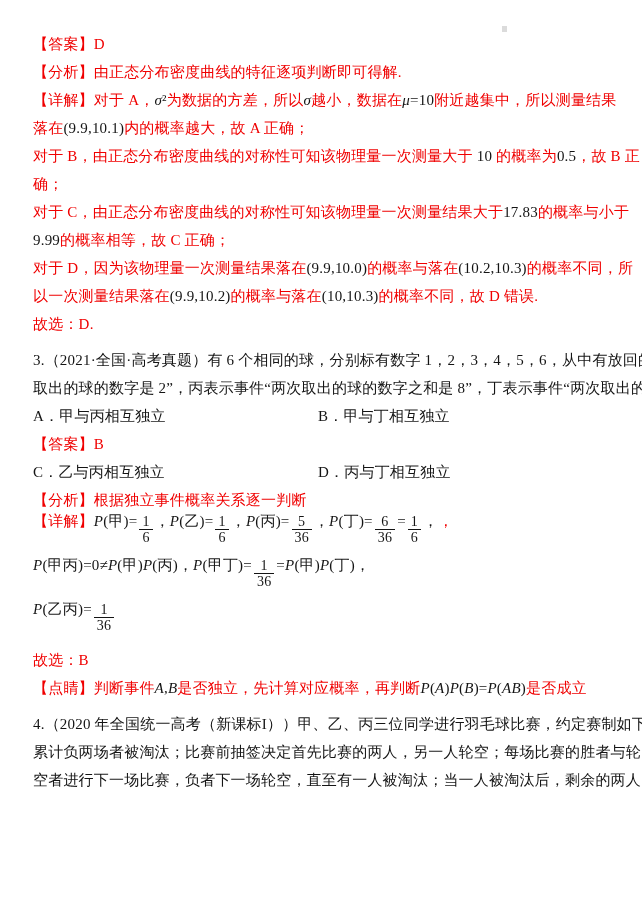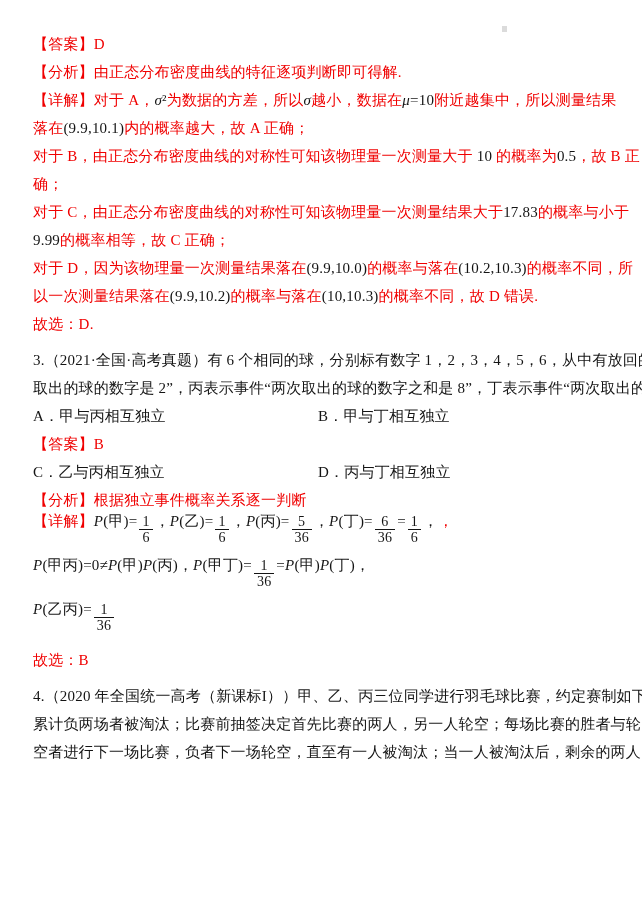--- a/index.html
+++ b/index.html
@@ -85,16 +85,17 @@
       <span class="math">=<i>P</i>(甲)<i>P</i>(丁)，</span>
     </div>
     <div class="line tall">
       <span class="math"><i>P</i>(乙丙)=</span>
       <span class="frac">
         <span class="fn">1</span>
         <span class="fd">36</span>
       </span>
     </div>
     <div class="line"><span class="seg-red">故选：B</span></div>
+    <div class="line"><span class="seg-red">【点睛】判断事件</span><span class="math"><i>A</i>,<i>B</i></span><span class="seg-red">是否独立，先计算对应概率，再判断</span><span class="math"><i>P</i>(<i>A</i>)<i>P</i>(<i>B</i>)=<i>P</i>(<i>AB</i>)</span><span class="seg-red">是否成立</span></div>
     <div class="line gap-before"><span class="seg-black">4.（2020 年全国统一高考（新课标I））甲、乙、丙三位同学进行羽毛球比赛，约定赛制如下：</span></div>
     <div class="line"><span class="seg-black">累计负两场者被淘汰；比赛前抽签决定首先比赛的两人，另一人轮空；每场比赛的胜者与轮</span></div>
     <div class="line"><span class="seg-black">空者进行下一场比赛，负者下一场轮空，直至有一人被淘汰；当一人被淘汰后，剩余的两人</span></div>
   </main>
 
 </body></html>

